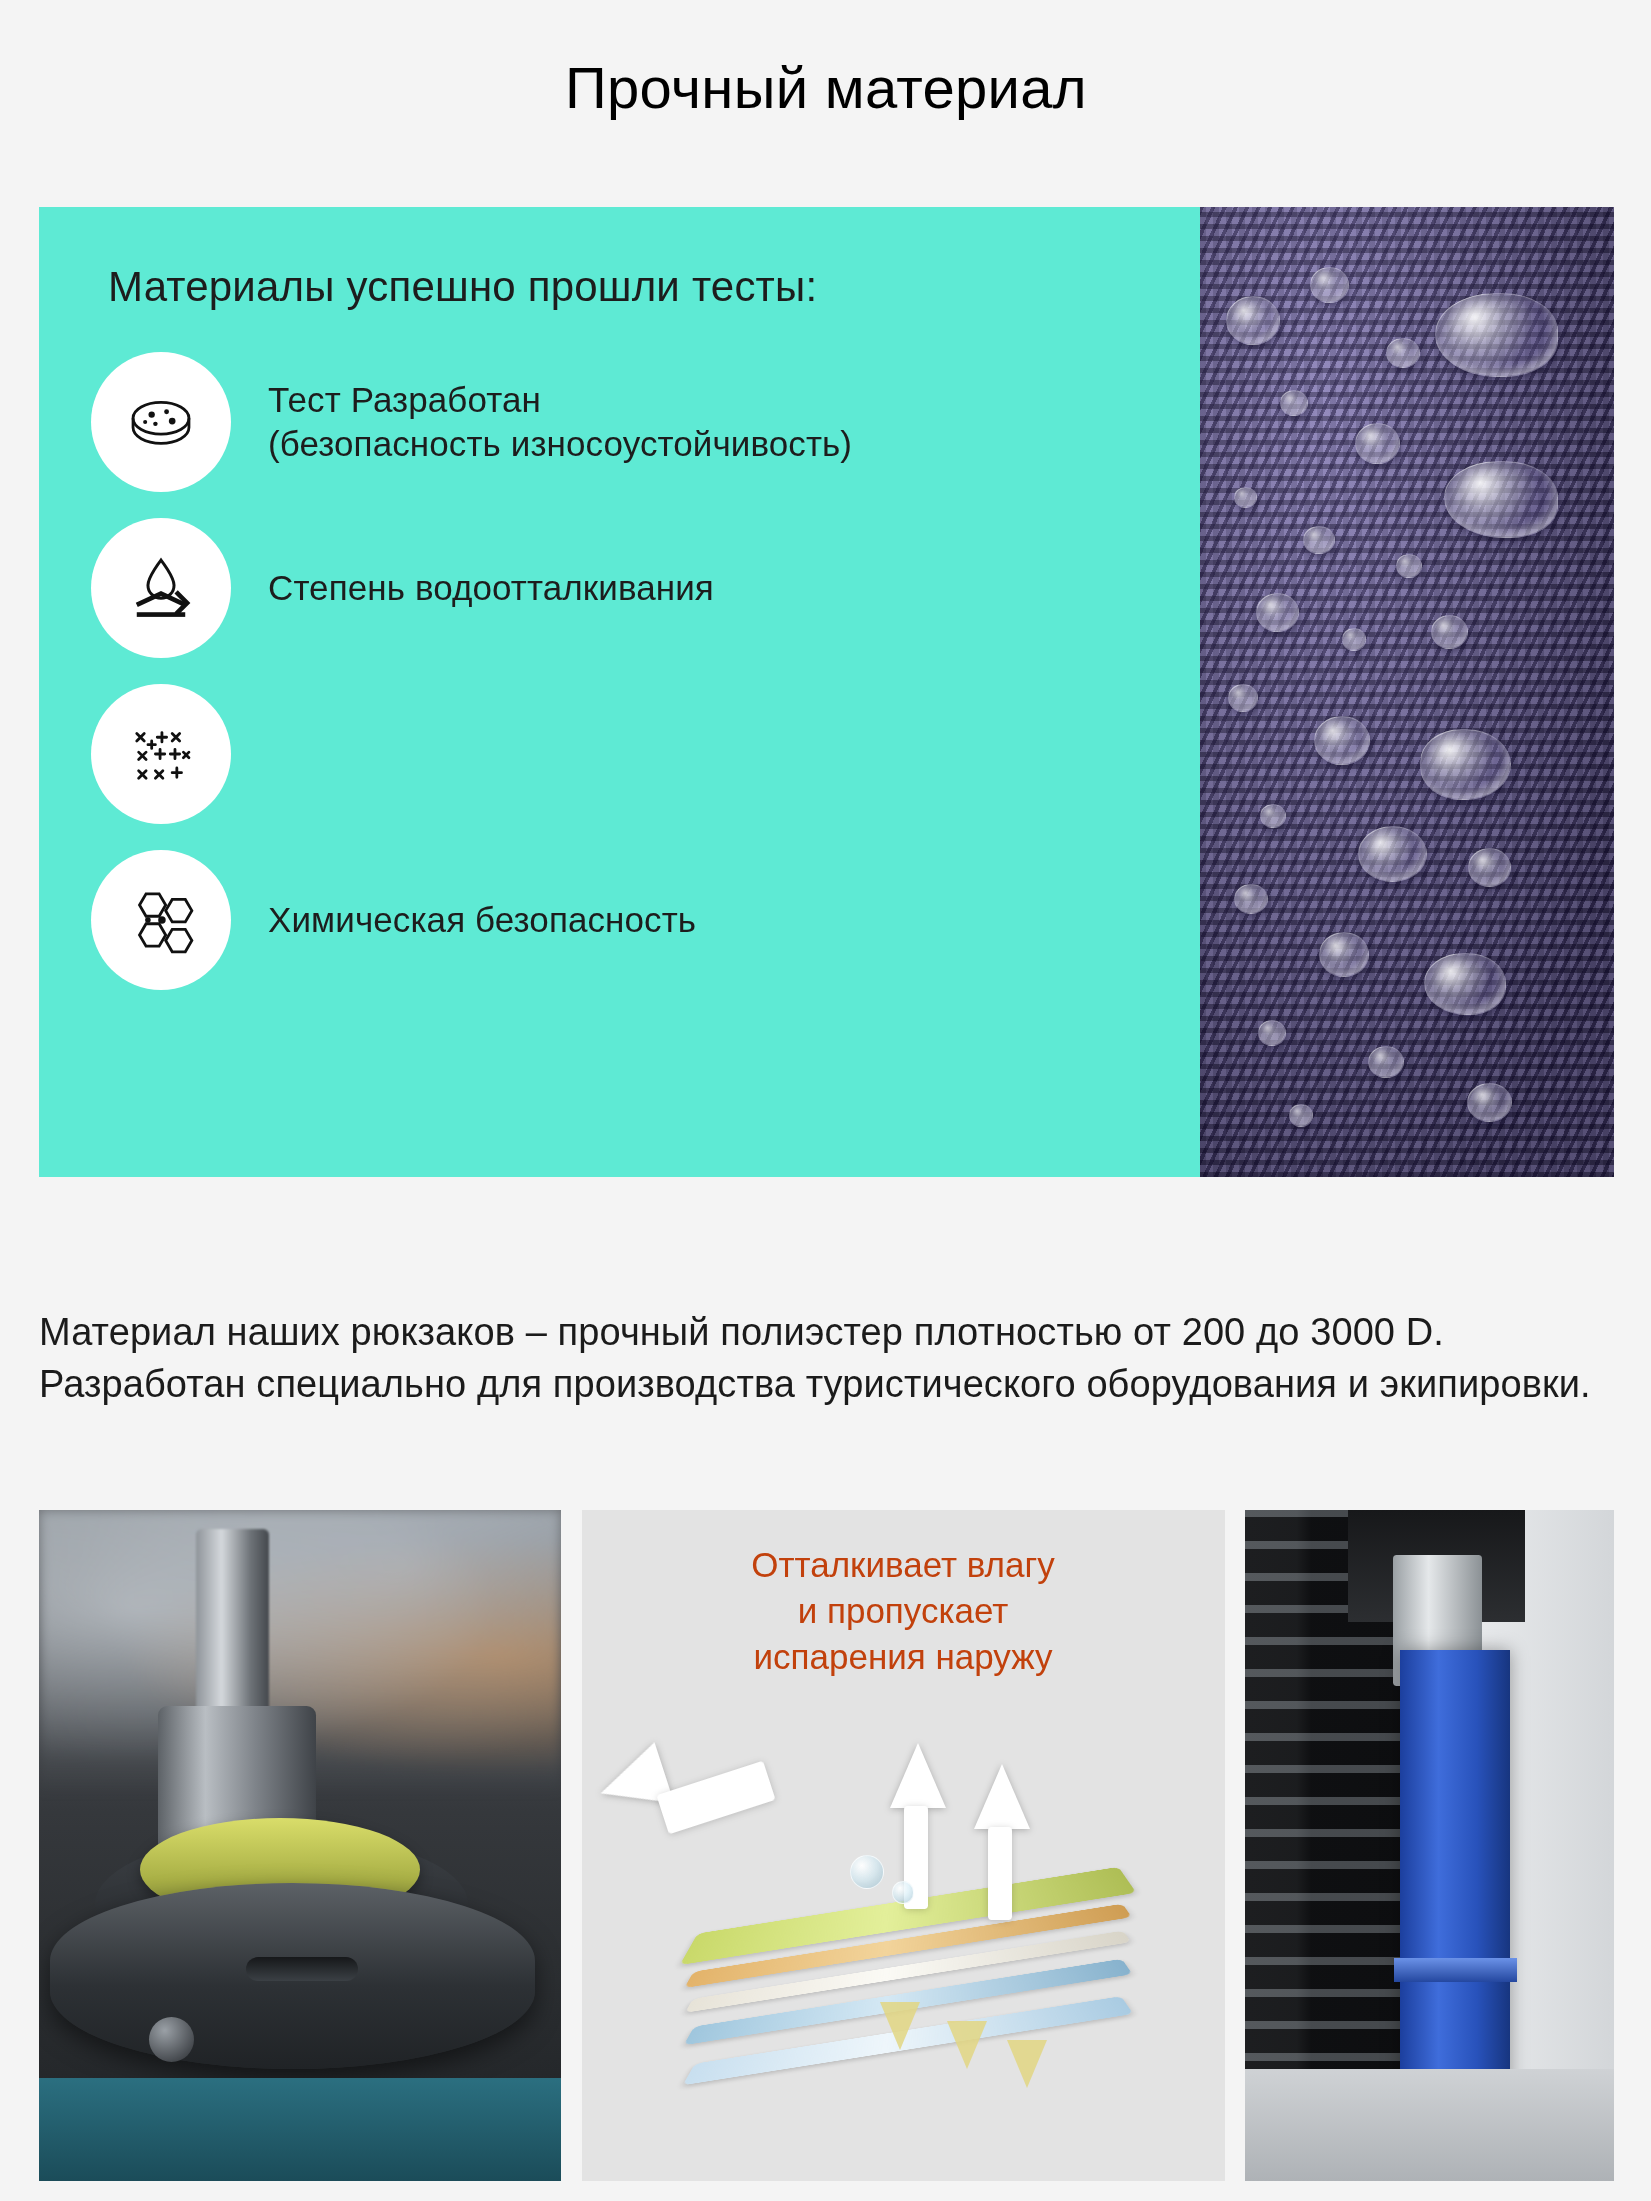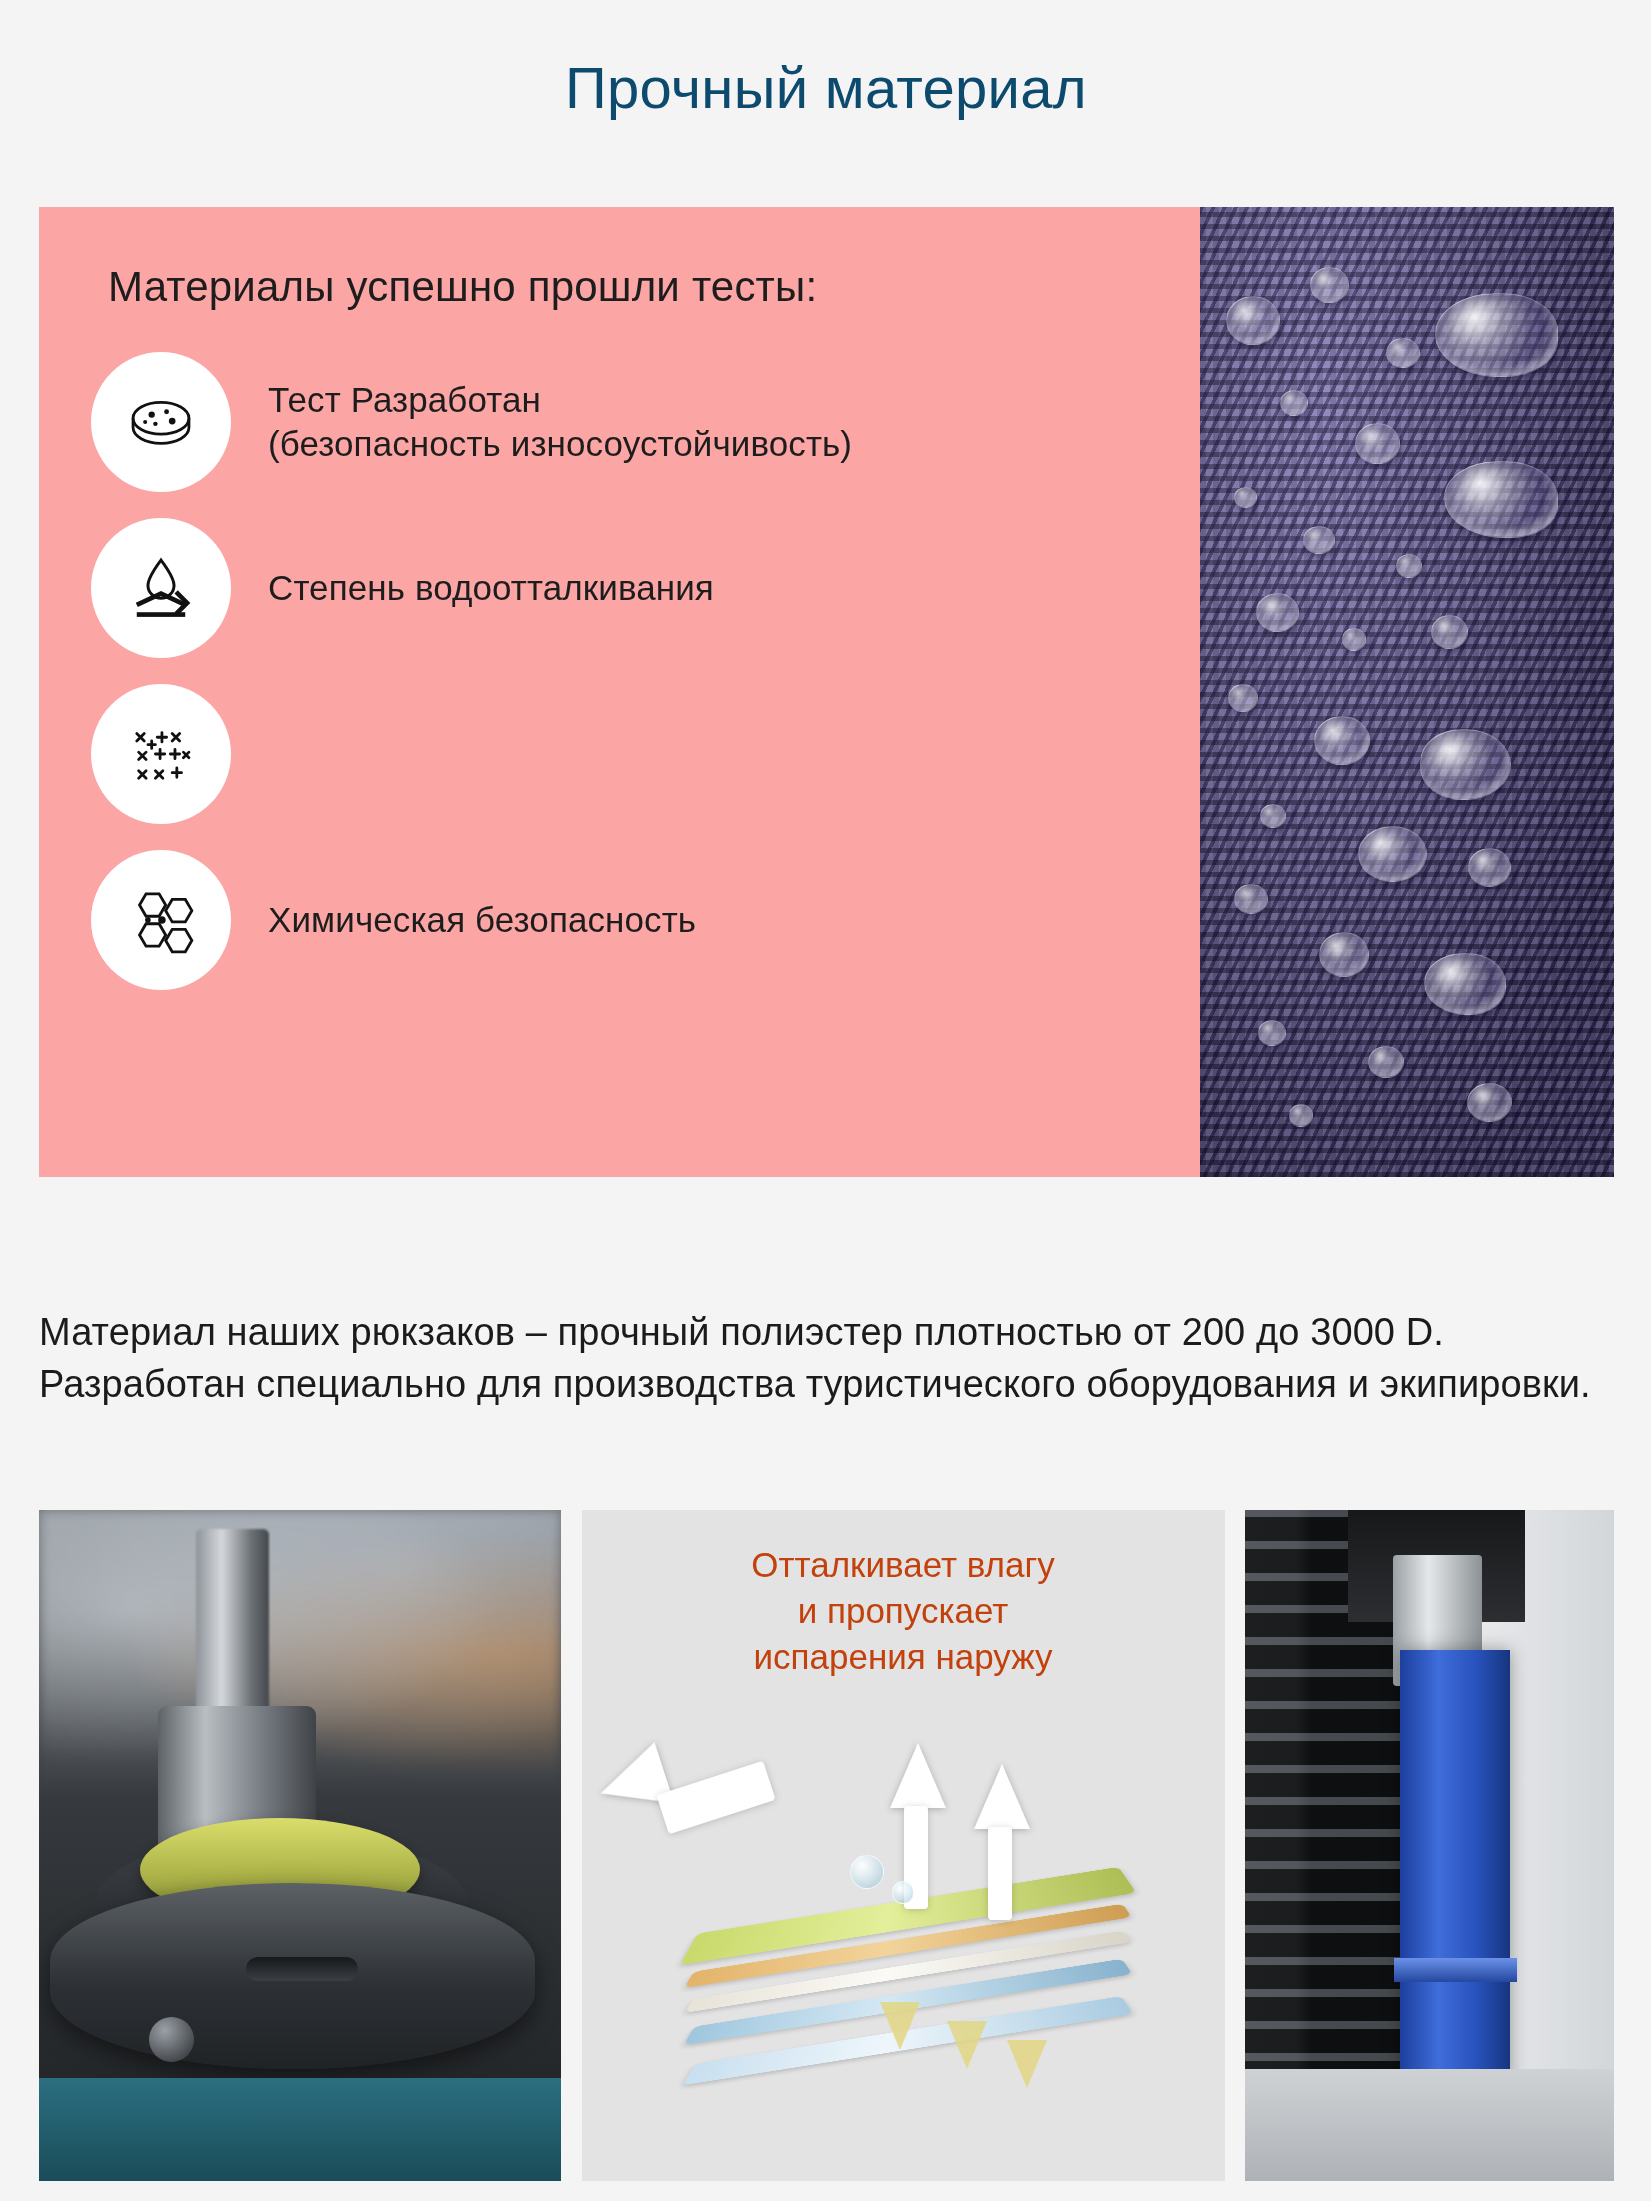--- a/index.html
+++ b/index.html
@@ -19,36 +19,36 @@
   
   .page-title {
     position: absolute;
     top: 54px;
     left: 0;
     width: 100%;
     text-align: center;
     font-size: 58px;
     font-weight: 400;
     letter-spacing: 0.3px;
-    color: #0c4a6e;
+    color: #000000;
   }
 
   
   .top-panel {
     position: absolute;
     left: 39px;
     top: 207px;
     width: 1575px;
     height: 970px;
     display: flex;
   }
   .tests-card {
     width: 1161px;
     height: 100%;
-    background: #fca5a5;
+    background: #5eead4;
     box-sizing: border-box;
     padding: 56px 52px 0 52px;
   }
   .tests-heading {
     font-size: 42px;
     font-weight: 400;
     color: #1d1d1d;
     margin: 0 0 41px 17px;
     letter-spacing: 0.2px;
   }

